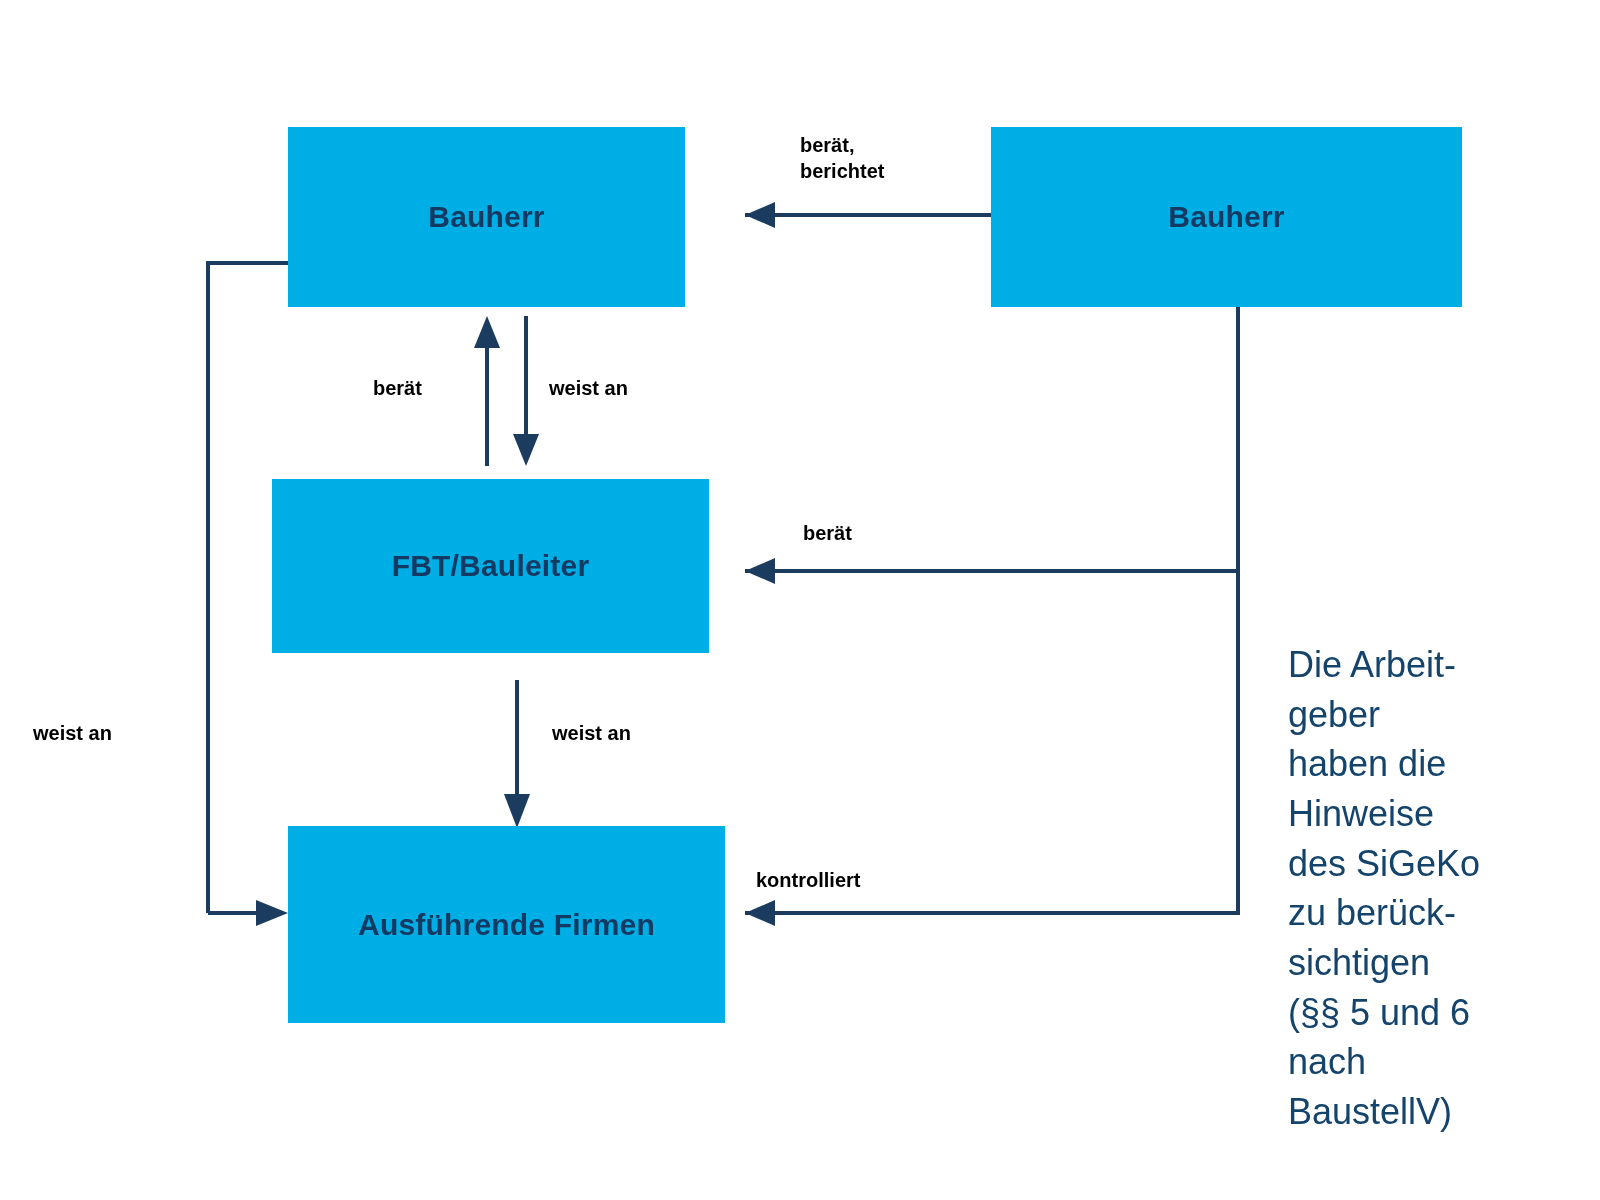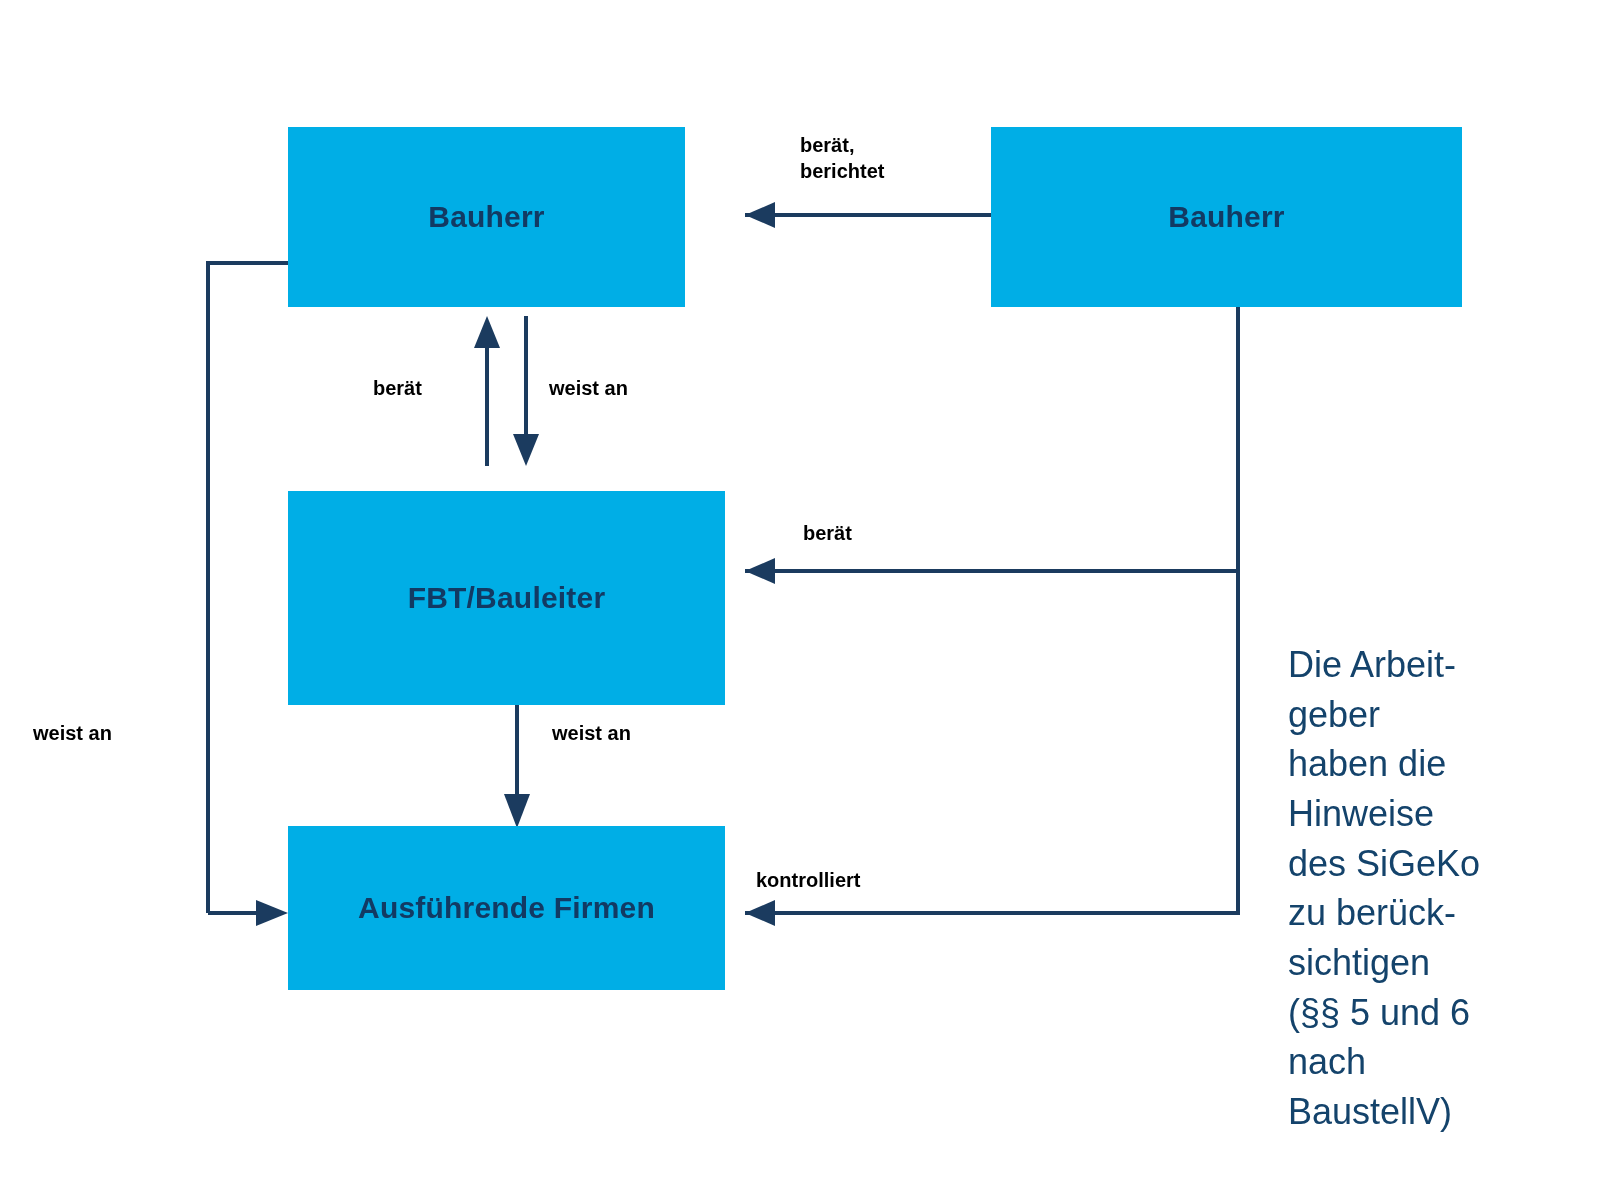--- a/index.html
+++ b/index.html
@@ -107,25 +107,25 @@
       <line x1="208" y1="261" x2="208" y2="913" stroke="#1B3B5F" stroke-width="4"></line>
       <line x1="208" y1="913" x2="258" y2="913" stroke="#1B3B5F" stroke-width="4"></line>
       <path d="M288,913 L256,900 L256,926 Z" fill="#1B3B5F"></path>
     </g>
   </svg>
 
   <div class="node-box" style="left:288px; top:127px; width:397px; height:180px;">
     <span class="node-label">Bauherr</span>
   </div>
 
-  <div class="node-box" style="left:288px; top:479px; width:437px; height:214px;margin-top:12px;">
+  <div class="node-box" style="left:272px; top:479px; width:437px; height:174px;">
     <span class="node-label">FBT/Bauleiter</span>
   </div>
 
-  <div class="node-box" style="left:288px; top:826px; width:437px; height:164px;">
+  <div class="node-box" style="left:288px; top:826px; width:437px; height:197px;">
     <span class="node-label">Ausführende Firmen</span>
   </div>
 
   <div class="node-box" style="left:991px; top:127px; width:471px; height:180px;">
     <span class="node-label">Bauherr</span>
   </div>
 
   <div class="edge-label" style="left:800px; top:133px; text-align:left;">berät,
 berichtet</div>
 

